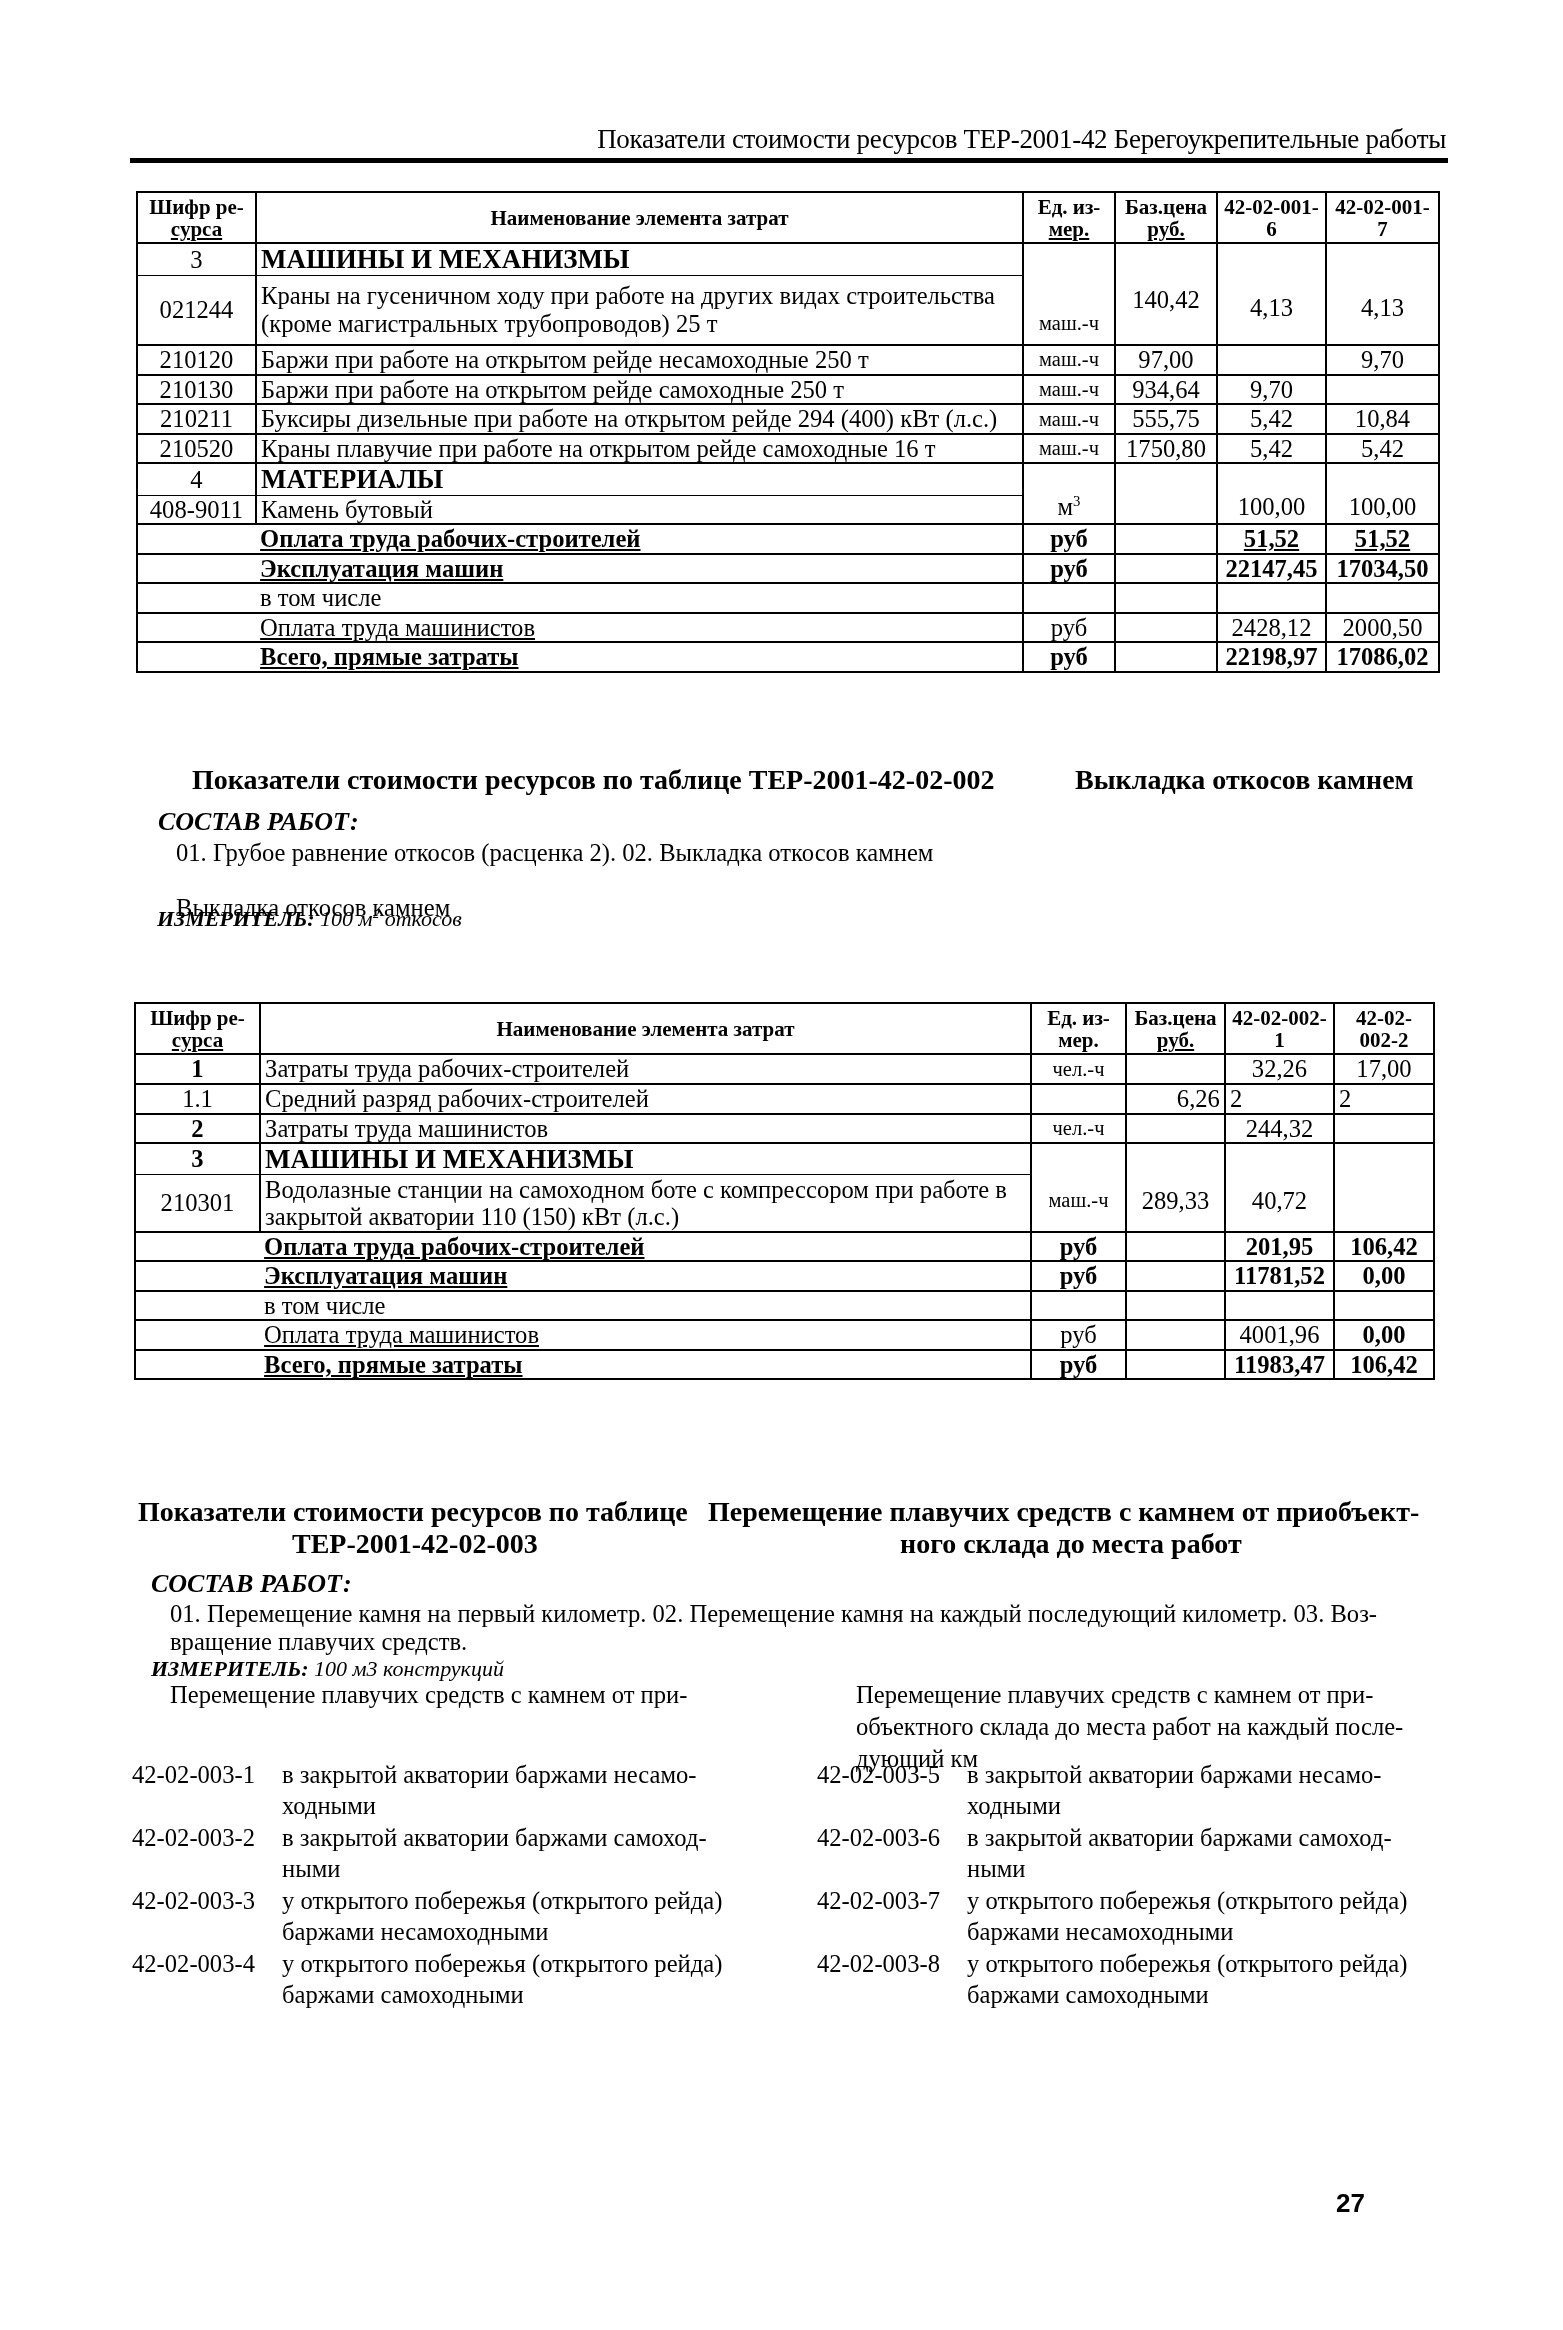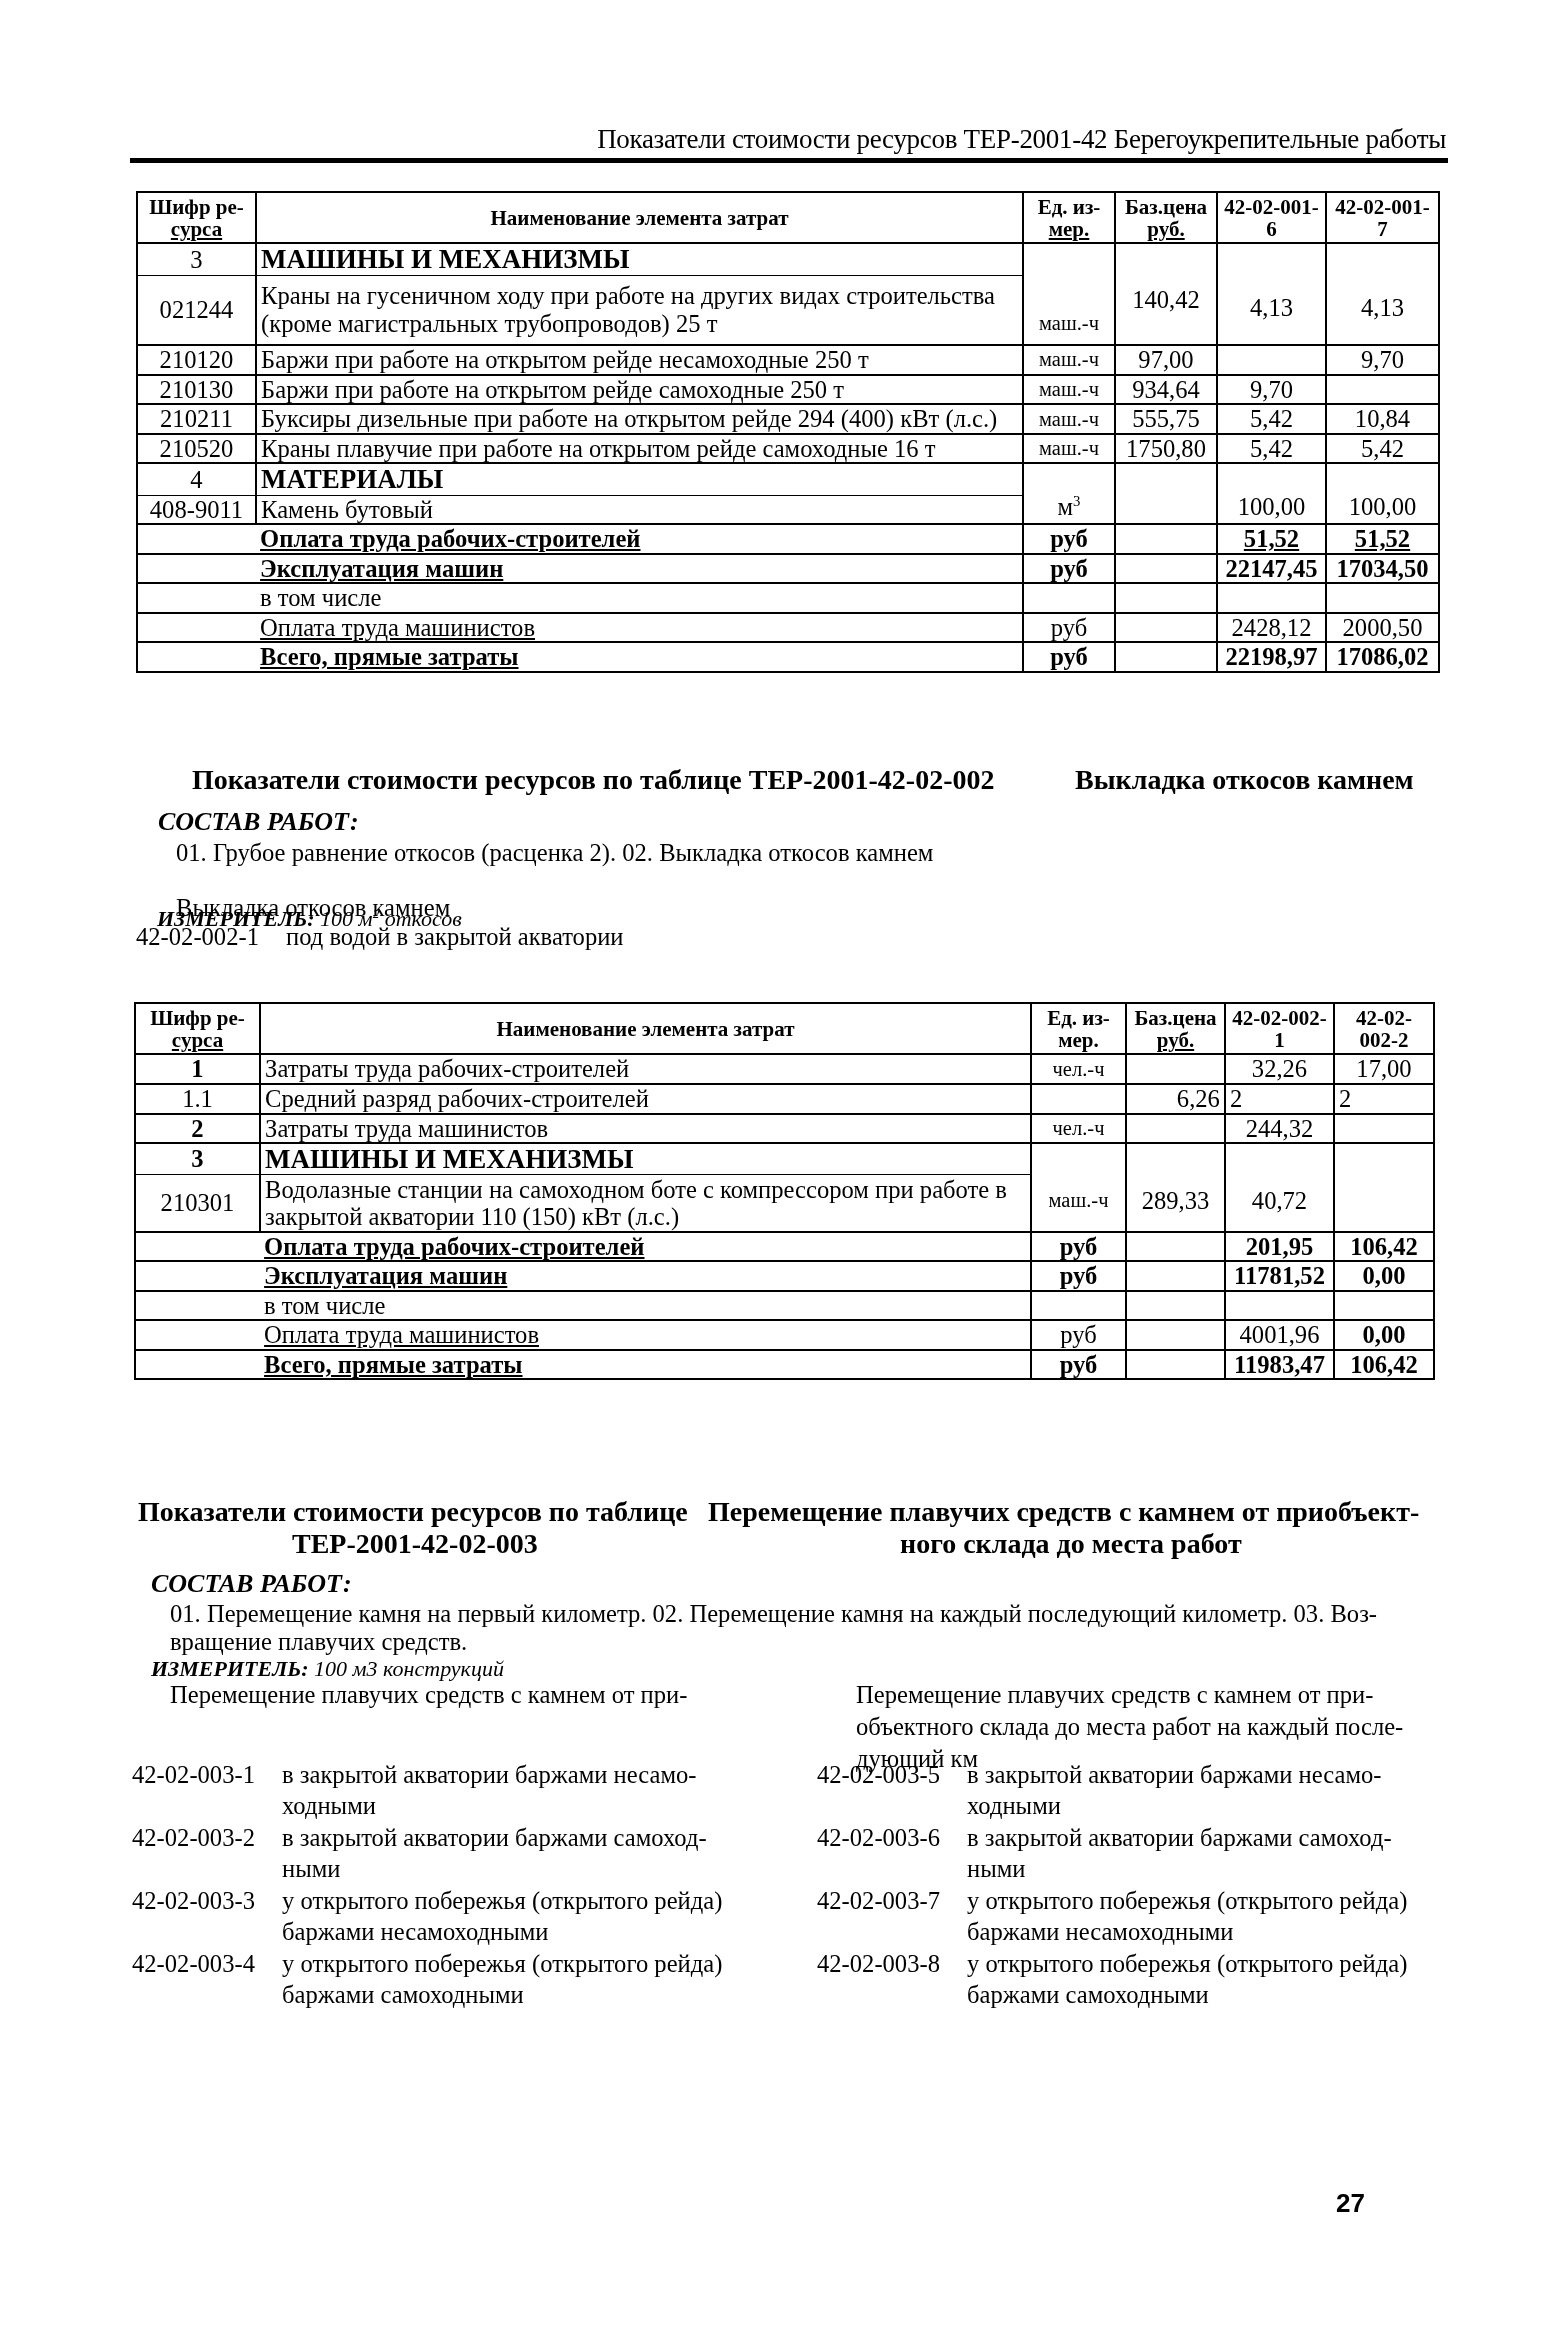--- a/index.html
+++ b/index.html
@@ -190,24 +190,20 @@
 
 <div class="abs sec-title" style="left:192px; top:764px;text-align:center;">Показатели стоимости ресурсов по таблице ТЕР-2001-42-02-002</div>
 <div class="abs sec-title" style="left:1075px; top:764px;">Выкладка откосов камнем</div>
 <div class="abs sostav" style="left:158px; top:807px;">СОСТАВ РАБОТ:</div>
 <div class="abs txt" style="left:176px; top:837px;">01. Грубое равнение откосов (расценка 2). 02. Выкладка откосов камнем</div>
 <div class="abs izm" style="left:157px; top:867px;margin-top:39px;">
   <span>ИЗМЕРИТЕЛЬ:</span> <i><span>100 м</span><sup>2</sup><span> откосов</span></i>
 </div>
 <div class="abs txt" style="left:176px; top:892px;">Выкладка откосов камнем</div>
 <div class="abs" style="left:136px; top:921px; width:614px;">
-  <div class="code-row" style="height:30px">
-    <span class="code">42-02-002-1</span>
-    <span class="desc">под водой в закрытой акватории</span>
-  </div>
 </div>
 
 <table class="cost" id="t2">
   <colgroup>
     <col style="width:125px">
       <col style="width:771px">
       <col style="width:95px">
     <col style="width:99px">
       <col style="width:109px">
       <col style="width:100px">

